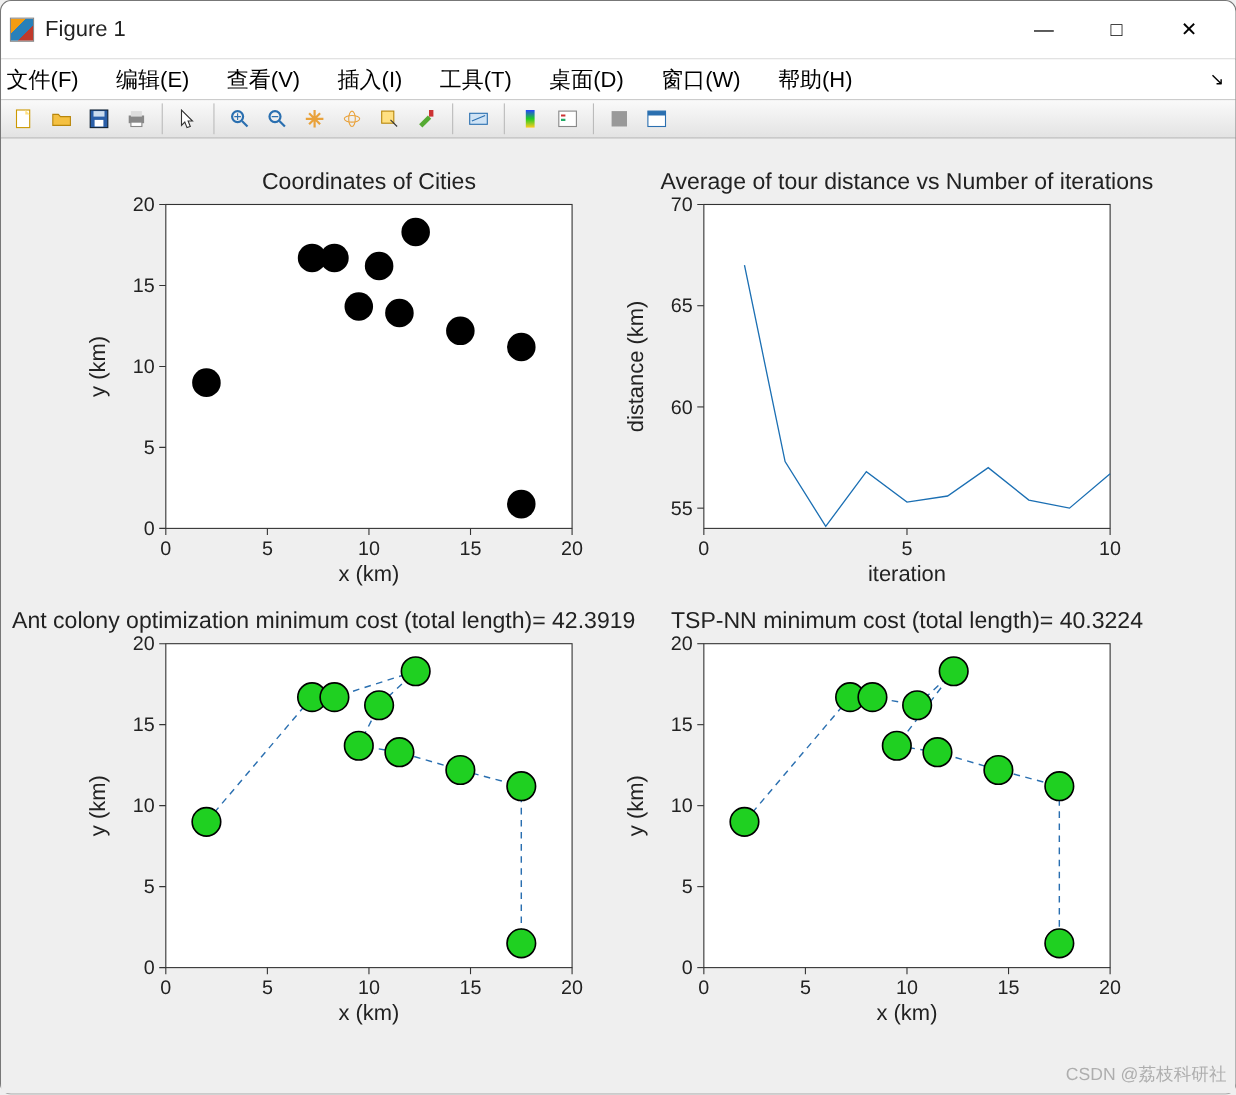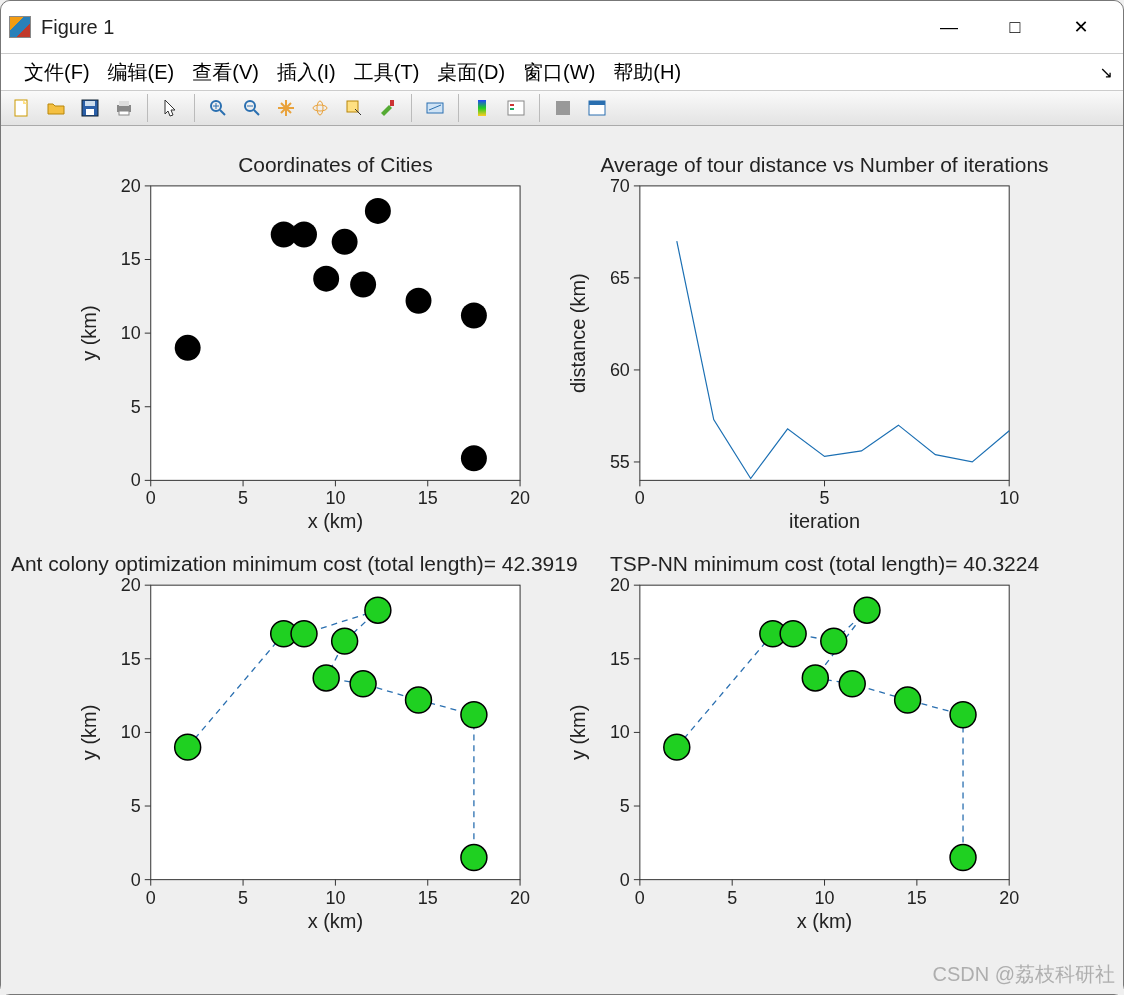--- a/index.html
+++ b/index.html
@@ -36,22 +36,22 @@
     background: linear-gradient(135deg,#f39c12 0 33%,#2980b9 33% 66%,#c0392b 66%);
     border: 1px solid #888;
   }
   .titlebar .title { font-size: 20px; color: #222; }
   .winbtns { margin-left: auto; display: flex; gap: 26px; padding-right: 14px;}
   .winbtn { width: 40px; height: 30px; display:flex; align-items:center; justify-content:center; font-size: 18px; }
   .menubar {
     height: 40px;
     display: flex;
     align-items: center;
-    padding: 0 23px;
-    gap: 18px;
+    padding: 0 5px;
+    gap: 34px;
     background: #fff;
     font-size: 20px;
     position: relative;
   }
   .menubar .dock-arrow { position:absolute; right:10px; font-size:16px; }
   .toolbar {
     height: 40px;
     display: flex;
     align-items: center;
     padding: 0 6px;
@@ -72,21 +72,21 @@
     background: #efefef;
     position: relative;
   }
   svg.plots { width: 100%; height: 100%; display:block; }
   .tick { stroke:#333; stroke-width:1; }
   .ticklabel { font-size: 18px; fill:#222; font-family: Arial, sans-serif; }
   .axislabel { font-size: 20px; fill:#222; font-family: Arial, sans-serif; }
   .charttitle { font-size: 21px; fill:#222; font-family: Arial, sans-serif; }
   .watermark {
     position:absolute; right:8px; bottom:6px;
-    font-size: 20px; color: rgba(120,120,120,0.55);
+    font-size: 16px; color: rgba(120,120,120,0.55);
     pointer-events:none;
   }
 </style>
 </head>
 <body>
 
 <div class="window">
 
   <div class="titlebar">
     <div class="app-icon"></div>

